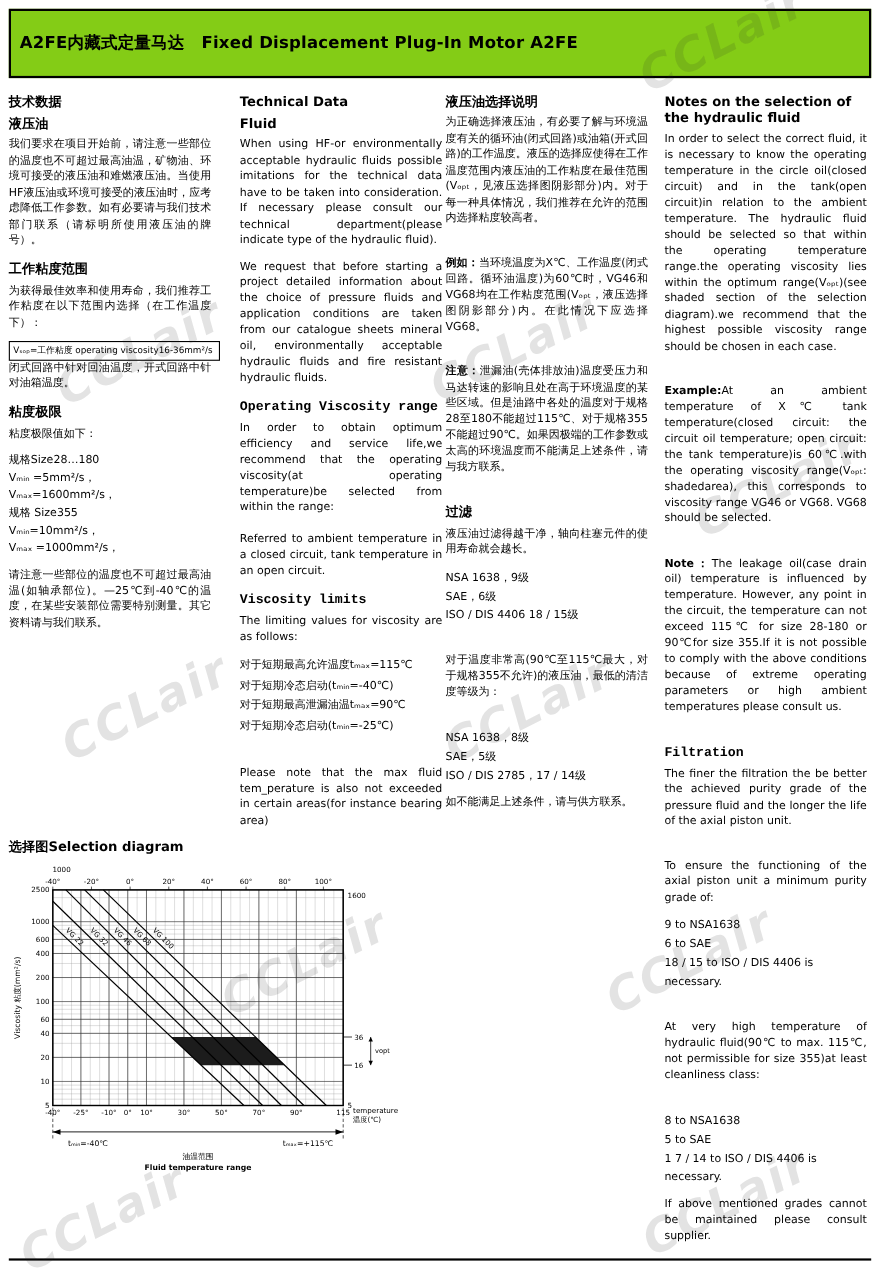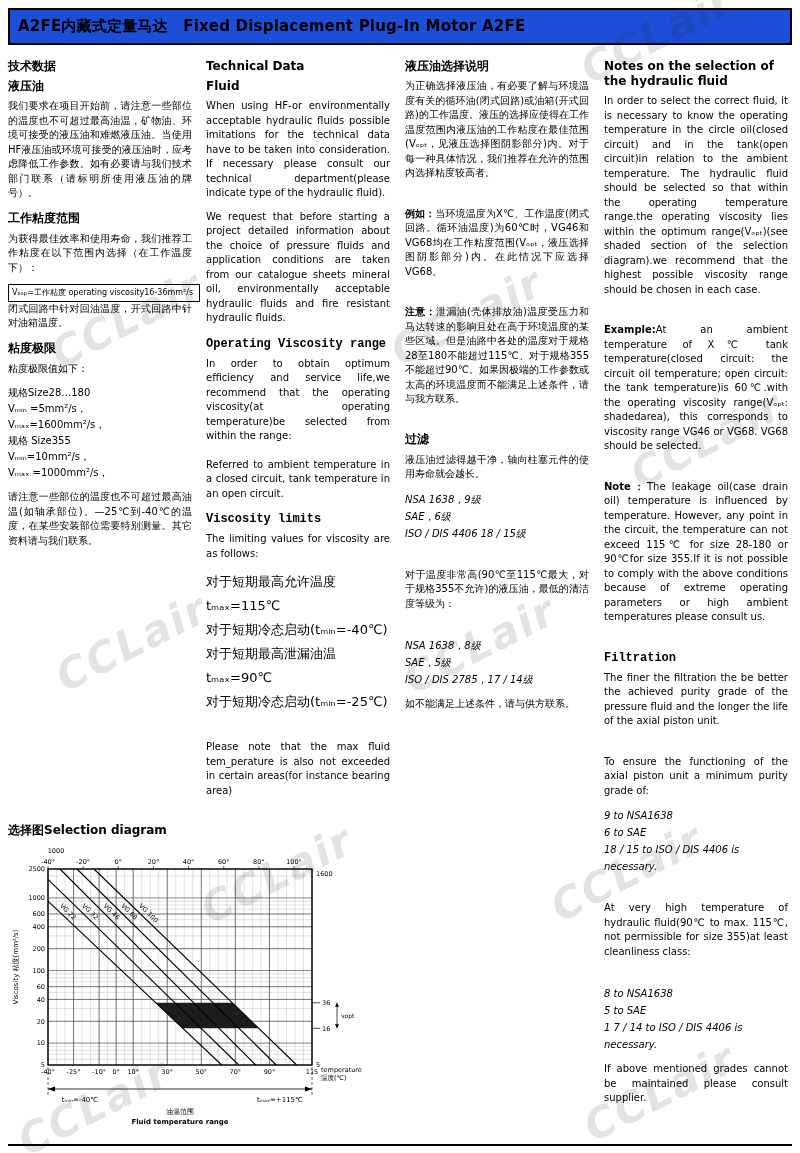--- a/index.html
+++ b/index.html
@@ -7,53 +7,53 @@
   body {
     background:#f4f4f2;
     font-family:"DejaVu Sans","Liberation Sans",sans-serif;
     color:#000;
     position:relative;
     overflow:hidden;
   }
   .page { position:absolute; inset:0; background:#fff; padding:8px 8px 0 8px; }
   .header {
     border:2px solid #000;
-    padding:7px 8px;
+    padding:20px 8px;
     font-size:15px;
     font-weight:bold;
     letter-spacing:0.2px;
-    background:#1d4ed8;
+    background:#84cc16;
   }
   .header .title-en { margin-left:10px; }
   .content { display:flex; gap:15px; margin-top:14px; position:relative; z-index:2; }
   .half { width:382px; flex:0 0 382px; }
-  .cols { display:flex; gap:14px; }
+  .cols { display:flex; gap:26px; }
   .col { width:184px; flex:0 0 184px; font-size:10px; line-height:1.45; }
   .colwide { width:184px; flex:0 0 184px; font-size:10px; line-height:1.45; }
   .sec { font-size:12px; font-weight:bold; margin:0 0 5px 0; line-height:1.25; }
   .sec.mt { margin-top:11px;font-family:Liberation Mono, monospace; }
   .col p, .colwide p { margin:0 0 9px 0; text-align:justify; }
   b.lead { font-weight:bold; }
   .vbox {
     border:1px solid #000;
     font-size:8px;
     padding:2px 3px;
     margin:3px 0 0 0;
     width:192px;
     white-space:nowrap;
   }
   .speclines div { line-height:1.6; }
   .speclines { margin-bottom:9px; }
-  .limitlines div { font-size:13px; line-height:1.85; }
+  .limitlines div { font-size:10px; line-height:1.85; }
   .limitlines { margin-bottom:10px; }
-  .gradelines div { line-height:1.7;font-style:italic; }
+  .gradelines div { line-height:1.7; }
   .gradelines { margin-bottom:9px; }
   .mt-lg { margin-top:26px !important; }
   .mt-xl { margin-top:32px !important; }
-  .chart-section { margin-top:16px; }
+  .chart-section { margin-top:0; }
   .chart-section svg { display:block; margin-top:4px; }
   svg text { font-family:"DejaVu Sans","Liberation Sans",sans-serif; fill:#000; }
   .footer-line {
     position:absolute; left:8px; right:8px; bottom:7px;
     border-top:2px solid #000; z-index:2;
   }
   .wm {
     position:absolute;
     font-size:42px;
     font-weight:bold;

